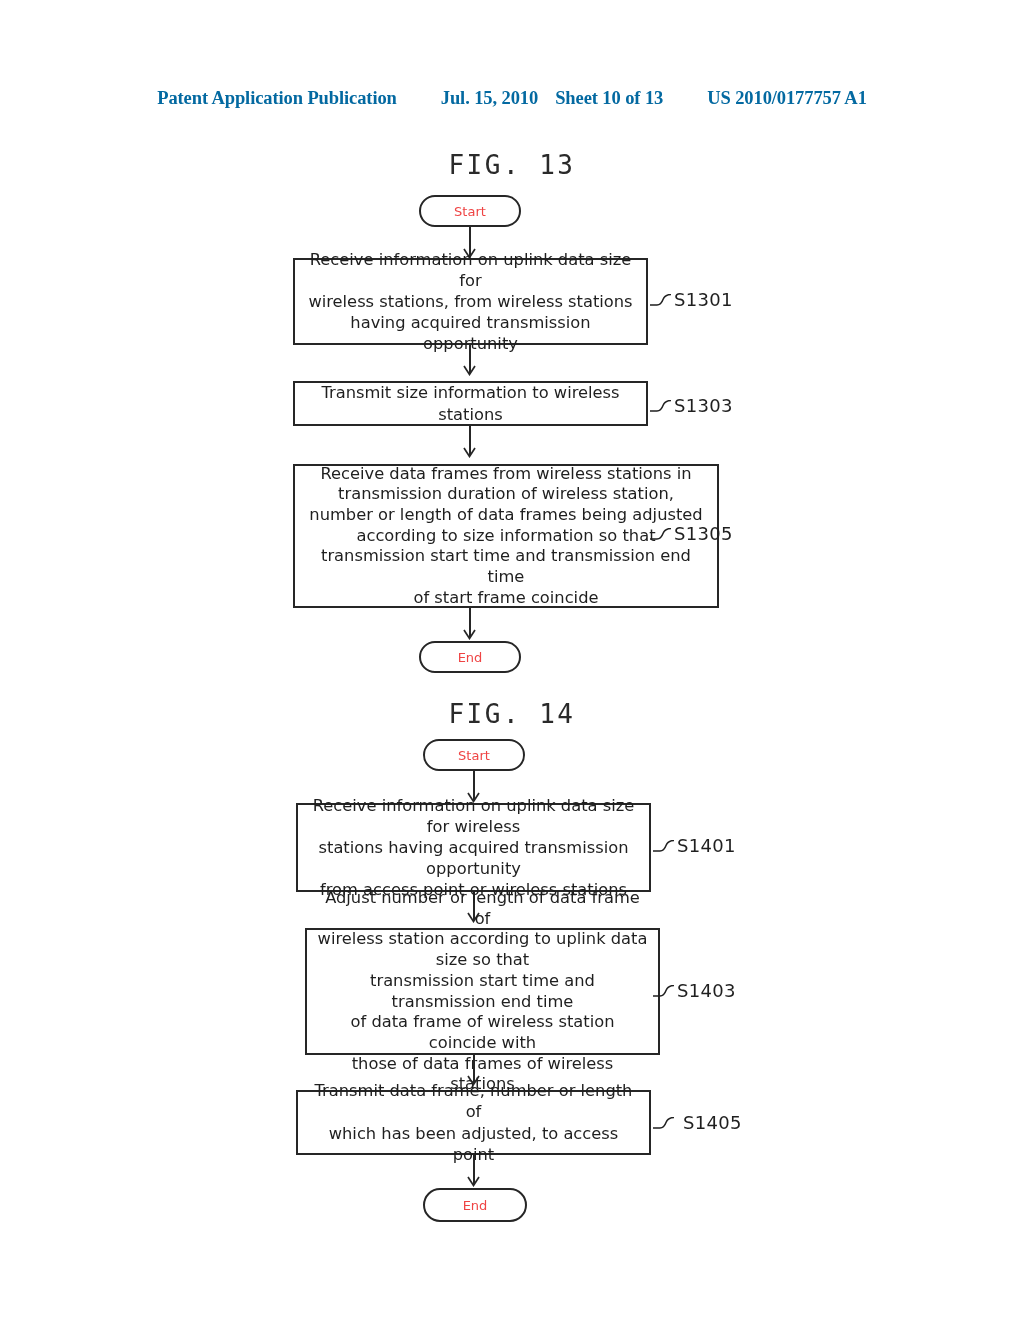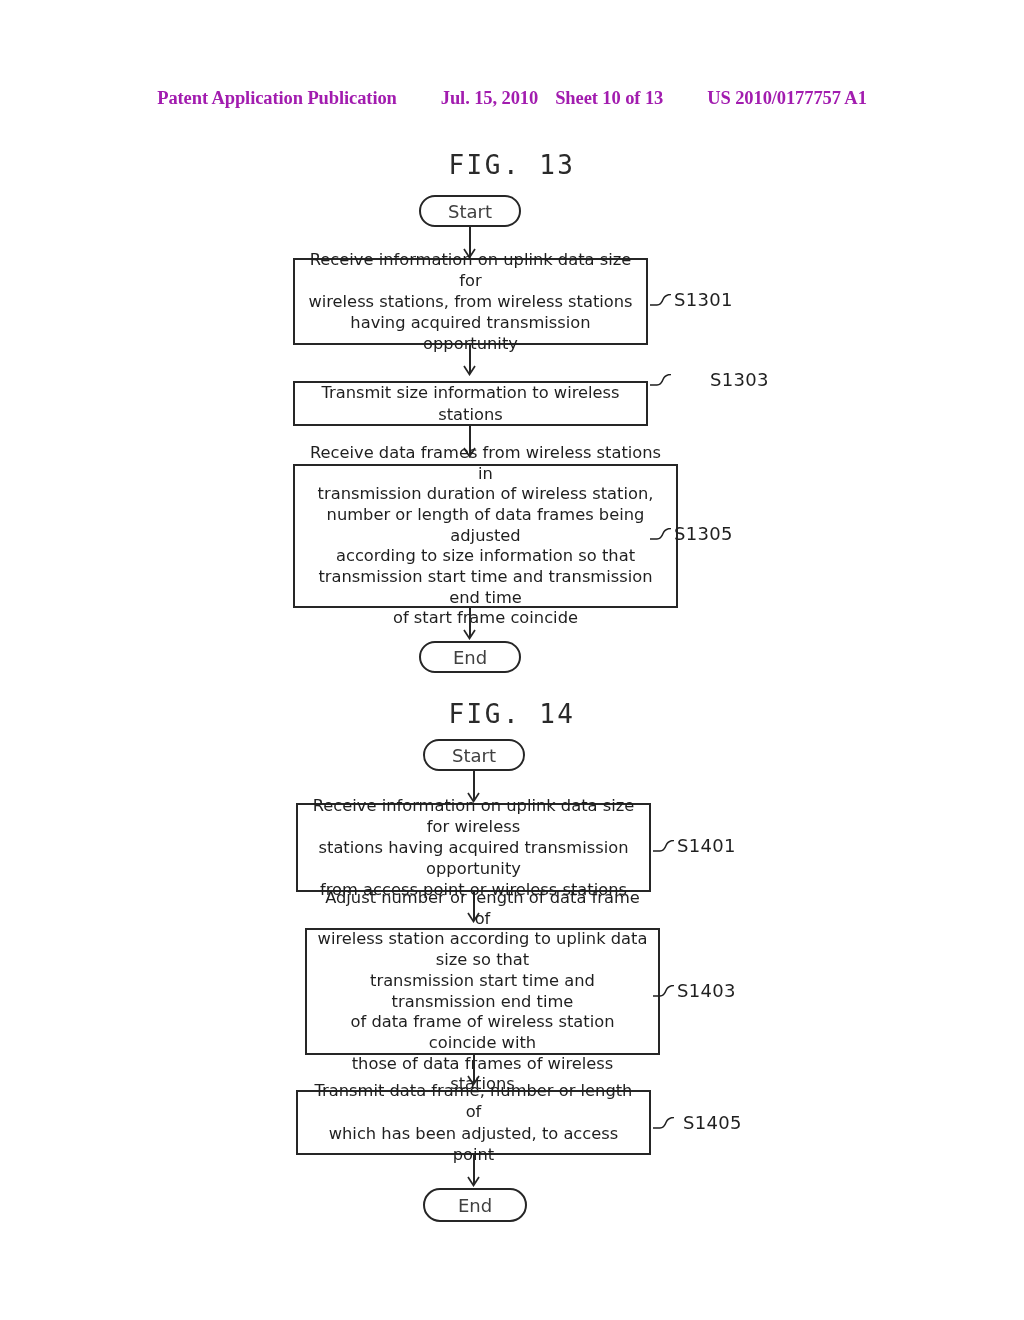--- a/index.html
+++ b/index.html
@@ -23,21 +23,21 @@
     top: 88px;
     left: 0;
     width: 1024px;
     display: flex;
     justify-content: center;
     align-items: baseline;
     font-family: "Liberation Serif", "DejaVu Serif", serif;
     font-weight: bold;
     font-size: 18.5px;
     letter-spacing: -0.1px;
-    color: #a21caf;
+    color: #0369a1;
     white-space: nowrap;
   }
   .page-header .hd-pub { }
   .page-header .hd-date { margin-left: 44px; }
   .page-header .hd-sheet { margin-left: 17px; }
   .page-header .hd-docnum { margin-left: 44px; }
 
   
   .figure { position: absolute; left: 0; width: 1024px; }
 
@@ -53,22 +53,22 @@
 
   
   .terminal {
     position: absolute;
     border: 2px solid #262626;
     border-radius: 26px;
     background: #fff;
     display: flex;
     align-items: center;
     justify-content: center;
-    font-size: 18px;
-    color: #404040;
+    font-size: 13px;
+    color: #ef4444;
     box-sizing: border-box;
     text-align: right;
   }
 
   
   .proc-box {
     position: absolute;
     border: 2px solid #262626;
     background: #fff;
     box-sizing: border-box;
@@ -159,35 +159,35 @@
     <svg width="13" height="11" viewBox="0 0 13 11">
         <path d="M1 1 L6.5 9.5 L12 1" fill="none" stroke="#262626" stroke-width="1.7"></path>
       </svg>
   </div>
 
   <div class="proc-box" style="left:293px; top:381px; width:355px; height:45px;">
     <div class="proc-text">
       <div>Transmit size information to wireless stations</div>
     </div>
   </div>
-  <div class="ref" style="left:650px; top:369px;gap:36px;">
+  <div class="ref" style="left:650px; top:395px;">
     <svg class="leader" width="22" height="12" viewBox="0 0 22 12">
       <path d="M0 11 L7 11 Q11 11 13 5.5 Q15 0.5 21 0.5" fill="none" stroke="#1f1f1f" stroke-width="1.5"></path>
     </svg>
     <span class="ref-text">S1303</span>
   </div>
 
   <div class="conn" style="left:469px; top:426px; height:29px;"></div>
   <div class="arrowhead" style="left:463px; top:447px;">
     <svg width="13" height="11" viewBox="0 0 13 11">
         <path d="M1 1 L6.5 9.5 L12 1" fill="none" stroke="#262626" stroke-width="1.7"></path>
       </svg>
   </div>
 
-  <div class="proc-box" style="left:293px; top:464px; width:385px; height:144px;">
+  <div class="proc-box" style="left:293px; top:464px; width:426px; height:144px;">
     <div class="proc-text tight">
       <div>Receive data frames from wireless stations in</div>
       <div>transmission duration of wireless station,</div>
       <div>number or length of data frames being adjusted</div>
       <div>according to size information so that</div>
       <div>transmission start time and transmission end time</div>
       <div>of start frame coincide</div>
     </div>
   </div>
   <div class="ref" style="left:650px; top:523px;">

